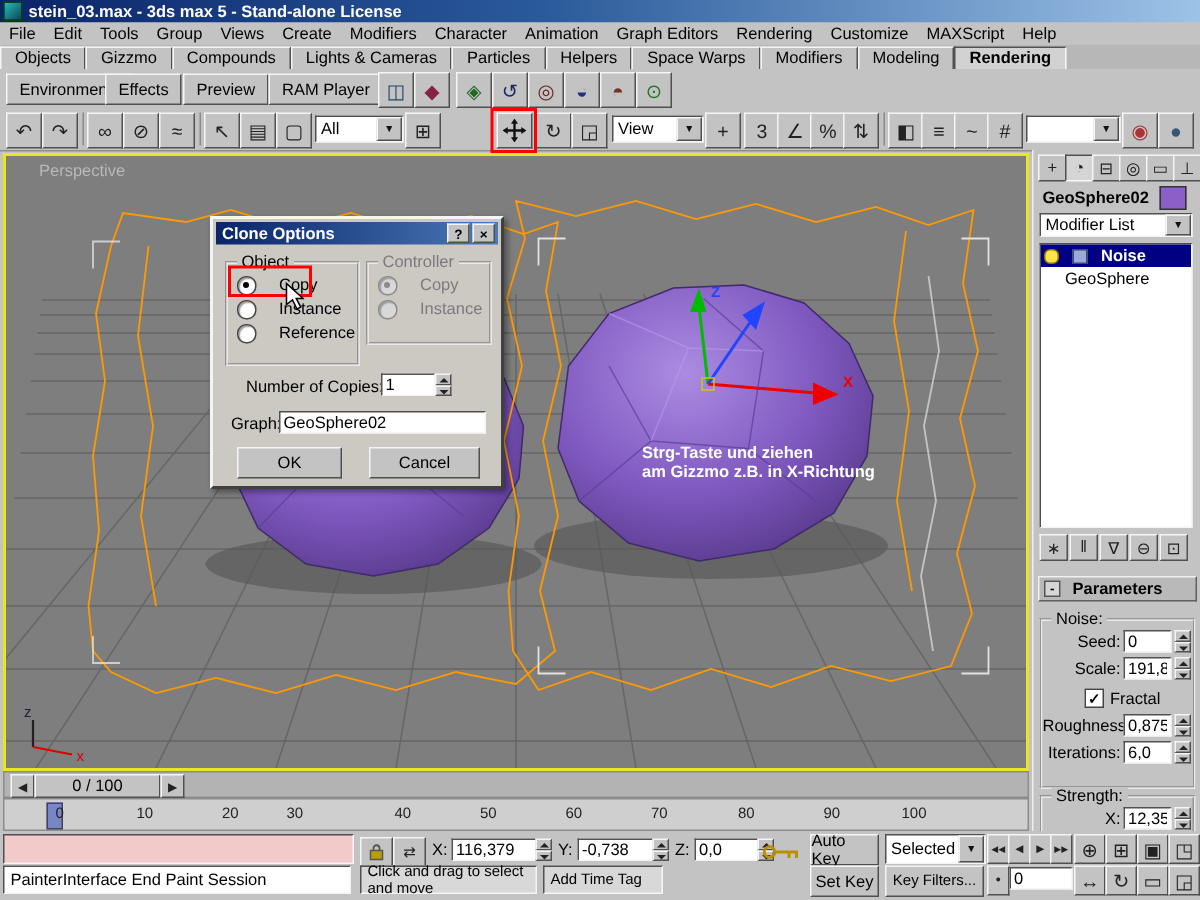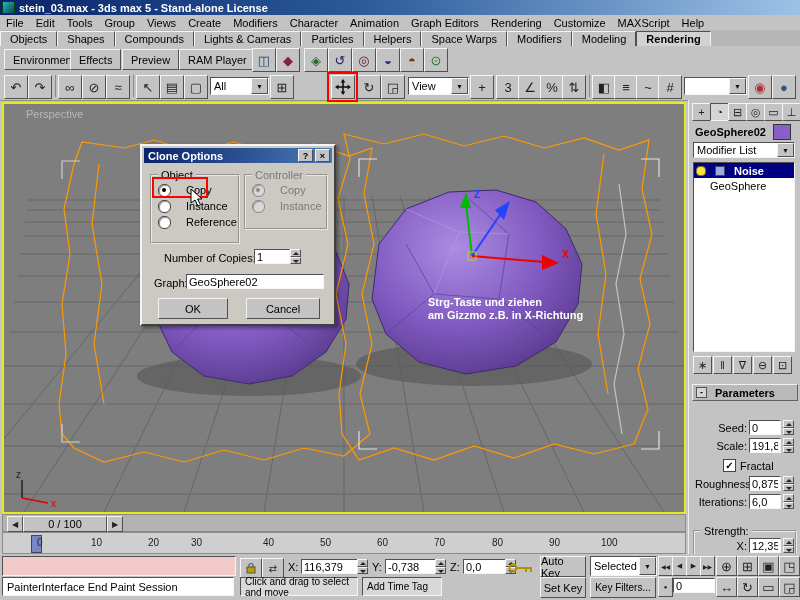--- a/index.html
+++ b/index.html
@@ -88,21 +88,21 @@
     <span class="menu-item">Animation</span>
     <span class="menu-item">Graph Editors</span>
     <span class="menu-item">Rendering</span>
     <span class="menu-item">Customize</span>
     <span class="menu-item">MAXScript</span>
     <span class="menu-item">Help</span>
   </div>
 
   <div class="abs tabbar">
     <span class="tab">Objects</span>
-    <span class="tab">Shapes</span>
+    <span class="tab">Gizzmo</span>
     <span class="tab">Compounds</span>
     <span class="tab">Lights &amp; Cameras</span>
     <span class="tab">Particles</span>
     <span class="tab">Helpers</span>
     <span class="tab">Space Warps</span>
     <span class="tab">Modifiers</span>
     <span class="tab">Modeling</span>
     <span class="tab active">Rendering</span>
   </div>
 
@@ -336,20 +336,23 @@
       </div>
     </div>
     <span class="abs tbtn sm raised" style="left:4px;top:256px;">∗</span>
     <span class="abs tbtn sm raised" style="left:24px;top:256px;">‖</span>
     <span class="abs tbtn sm raised" style="left:44px;top:256px;">∇</span>
     <span class="abs tbtn sm raised" style="left:64px;top:256px;">⊖</span>
     <span class="abs tbtn sm raised" style="left:84px;top:256px;">⊡</span>
     <div class="abs rollout" style="left:3px;top:284px;width:104px;">
       <span class="minus">-</span>
       <span>Parameters</span>
+    </div>
+    <div class="group" style="left:4px;top:312px;width:100px;height:110px;">
+      <span class="grouplabel2">Noise:</span>
     </div>
     <div class="prow" style="left:6px;top:320px;">
       <span class="plabel">Seed:</span>
       <input class="fieldinput" style="width: 26px;" readonly="" value="0">
       <span class="spinner">
           <i class="up"></i>
           <i class="dn"></i>
         </span>
     </div>
     <div class="prow" style="left:6px;top:338px;">

